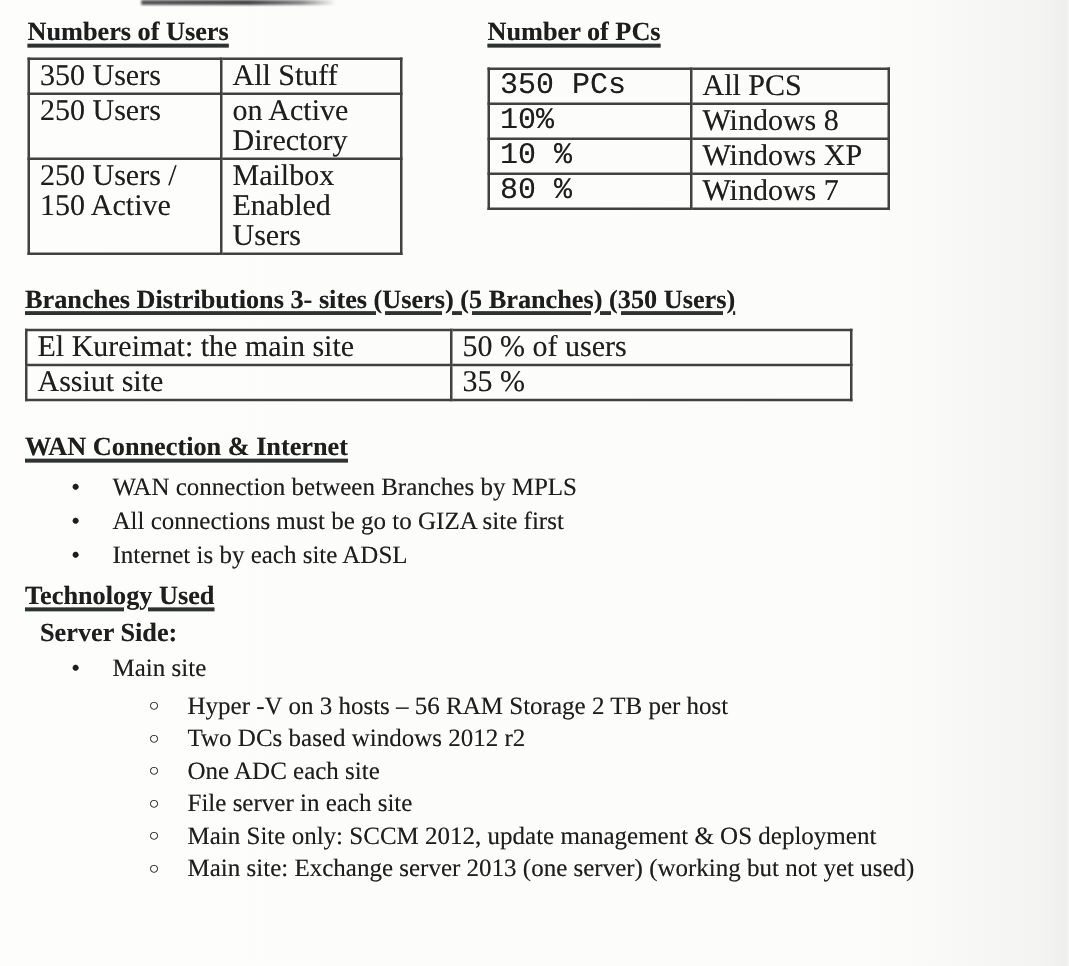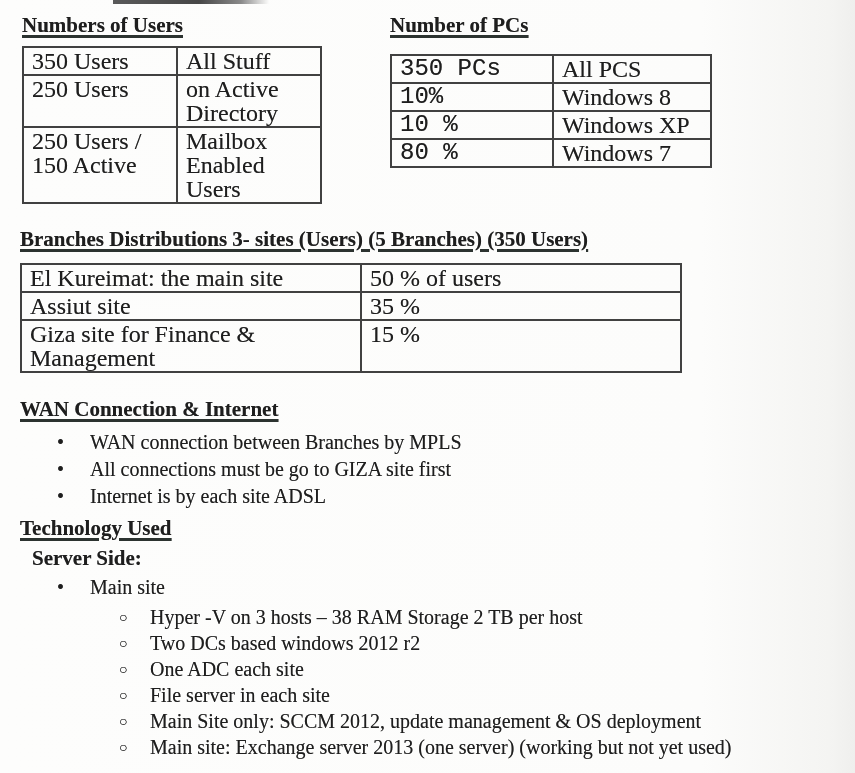--- a/index.html
+++ b/index.html
@@ -149,25 +149,20 @@
     <table class="doc-table branches-table">
       <tbody>
           <tr>
         <td class="c1">El Kureimat: the main site</td>
         <td>50 % of users</td>
       </tr>
       <tr>
         <td class="c1">Assiut site</td>
         <td>35 %</td>
       </tr>
-      <tr>
-        <td class="c1">Giza site for Finance &amp;
-Management</td>
-        <td>15 %</td>
-      </tr>
     </tbody>
       </table>
   </section>
 
   <section class="section-wan">
     <h2 class="heading">WAN Connection &amp; Internet</h2>
     <ul class="b1">
       <li>WAN connection between Branches by MPLS</li>
       <li>All connections must be go to GIZA site first</li>
     </ul>
@@ -177,21 +172,21 @@
   </section>
 
   <h2 class="heading tech-title">Technology Used</h2>
   <h3 class="subheading server-side">Server Side:</h3>
 
   <div class="tech-lists">
     <ul class="b1 mainsite">
       <li>Main site</li>
     </ul>
     <ul class="b2 techsub">
-      <li>Hyper -V on 3 hosts – 38 RAM Storage 2 TB per host</li>
+      <li>Hyper -V on 3 hosts – 56 RAM Storage 2 TB per host</li>
       <li>Two DCs based windows 2012 r2</li>
       <li>One ADC each site</li>
       <li>File server in each site</li>
       <li>Main Site only: SCCM 2012, update management &amp; OS deployment</li>
       <li>Main site: Exchange server 2013 (one server) (working but not yet used)</li>
 
     </ul>
   </div>
 
 </div>

